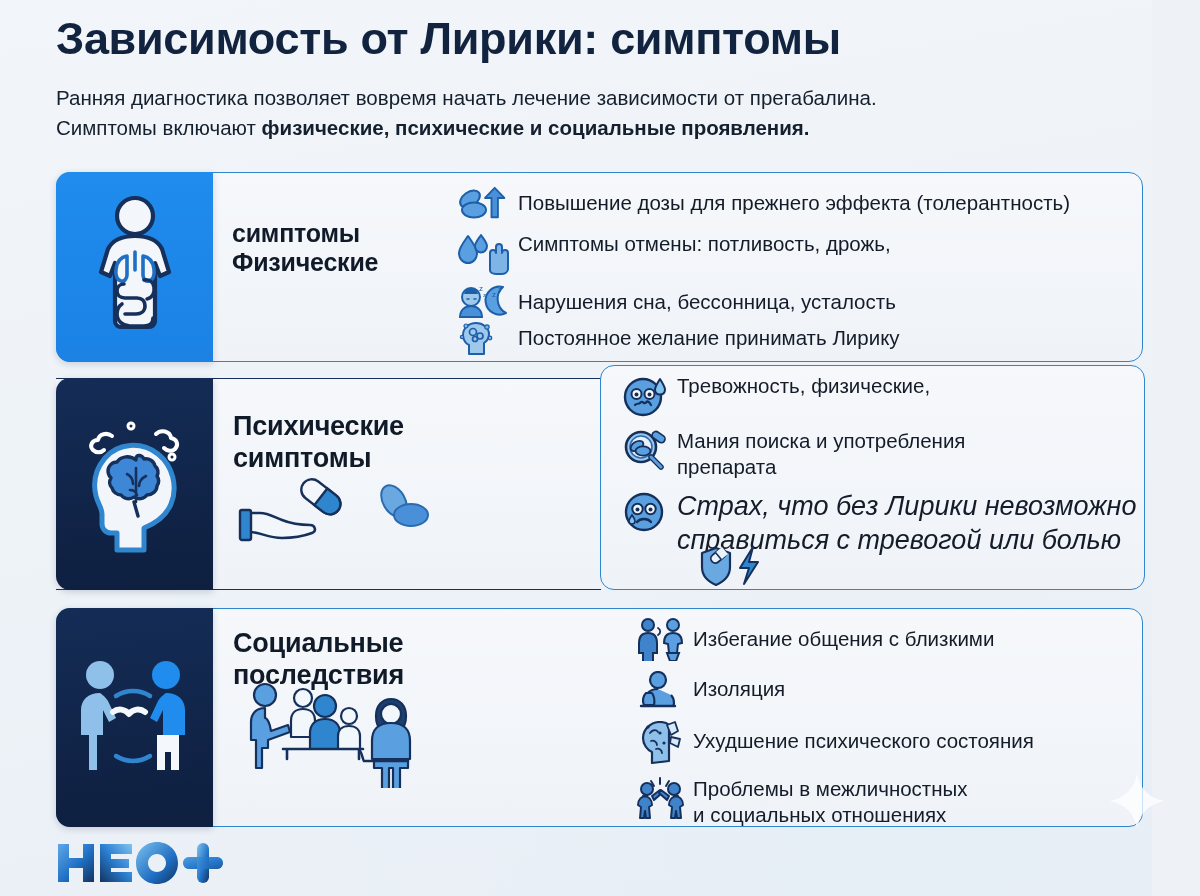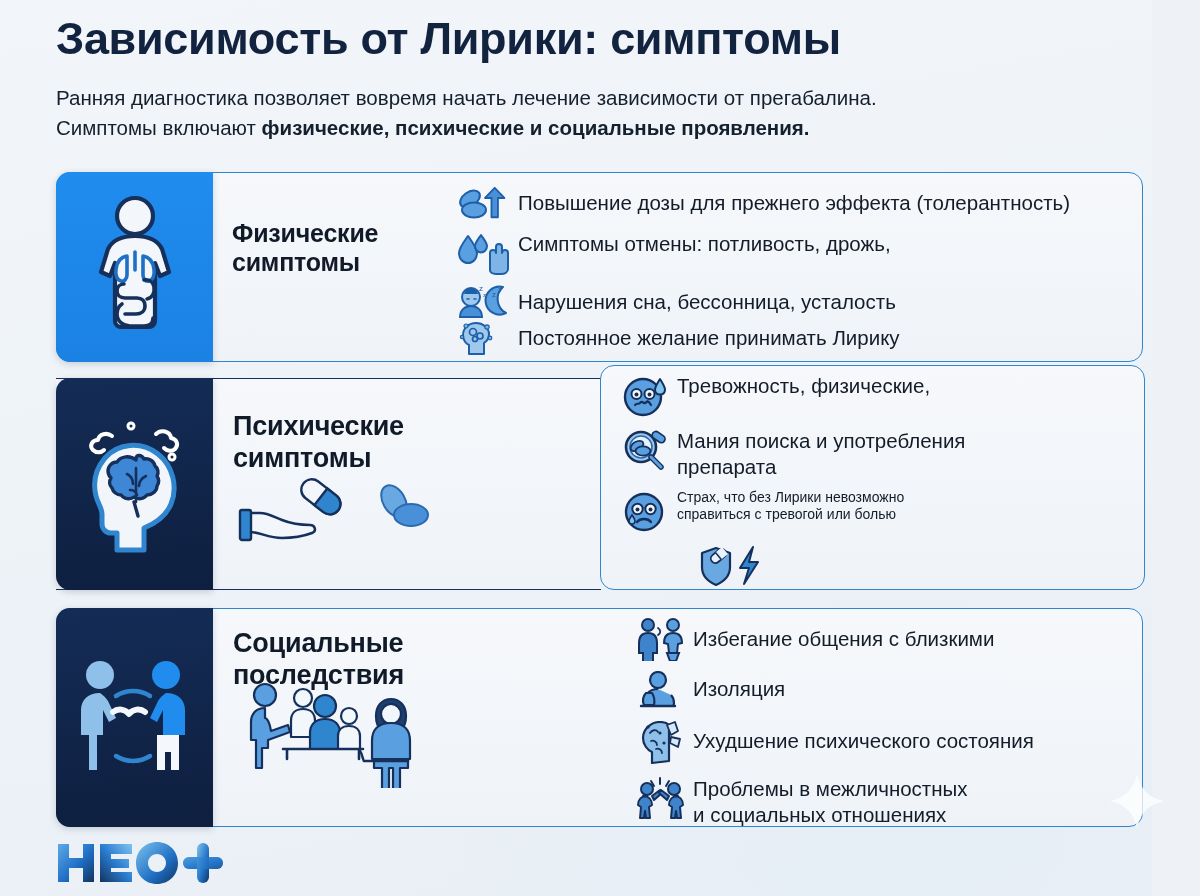--- a/index.html
+++ b/index.html
@@ -120,22 +120,22 @@
         </g>
         <g fill="none" stroke="#16305c" stroke-width="3.6" stroke-linejoin="round" stroke-linecap="round">
           <path d="M44 92c-4 0-7 3-7 7s3 7 8 7h12c5 0 8 3 8 8s-4 8-9 8H45"></path>
           <path d="M42 112c-3 2-5 6-5 10 0 7 6 12 13 12h14c5 0 9-3 9-8"></path>
           <path d="M64 88c5-1 9 2 10 7 1 6-2 11-7 12"></path>
         </g>
       </svg>
     </div>
 
     <div class="card-title" style="left:232px; top:219px; width:215px; font-size:25px;">
+      <div>симптомы</div>
       <div>Физические</div>
-      <div>симптомы</div>
     </div>
 
     <div class="bullets" style="left:457px; top:186px; width:680px;">
 
       <div class="bullet" style="margin-bottom:10px;">
         <svg class="bi" width="52" height="34" viewBox="0 0 52 34">
           <g stroke="#1d5fa8" stroke-width="2" fill="#5a9fe0">
             <ellipse cx="13" cy="13" rx="11" ry="7" transform="rotate(-35 13 13)"></ellipse>
             <ellipse cx="17" cy="24" rx="12" ry="7.5"></ellipse>
           </g>
@@ -281,21 +281,21 @@
       <div class="bullet">
         <svg class="bi" width="46" height="46" viewBox="0 0 46 46">
           <circle cx="22" cy="23" r="18" fill="#5a9fe0" stroke="#16305c" stroke-width="2.4"></circle>
           <circle cx="15.5" cy="20" r="5.2" fill="#f3f7fb" stroke="#16305c" stroke-width="2"></circle>
           <circle cx="28.5" cy="20" r="5.2" fill="#f3f7fb" stroke="#16305c" stroke-width="2"></circle>
           <circle cx="15.5" cy="20.5" r="2" fill="#16305c"></circle>
             <circle cx="28.5" cy="20.5" r="2" fill="#16305c"></circle>
           <path d="M15 33c3-4 11-4 14 0" fill="none" stroke="#16305c" stroke-width="2.3" stroke-linecap="round"></path>
           <path d="M10 26c-2 3-3 4.5-3 6 0 1.8 1.4 3 3 3s3-1.2 3-3c0-1.5-1-3-3-6z" fill="#7fc3ee" stroke="#16305c" stroke-width="1.6"></path>
         </svg>
-        <span class="btxt" style="font-size:14px;">
+        <span class="btxt" style="font-size:27px;font-style:italic;">
           <span>Страх, что без Лирики невозможно</span><br>
           <span>справиться с тревогой или болью</span>
         </span>
       </div>
     </div>
 
     <div style="position:absolute; left:700px; top:546px;">
       <svg width="80" height="40" viewBox="0 0 80 40">
         <g>
           <path d="M16 2l14 5v14c0 9-7 15-14 18C9 36 2 30 2 21V7z" fill="#6aa8e2" stroke="#16305c" stroke-width="2.2" stroke-linejoin="round"></path>

